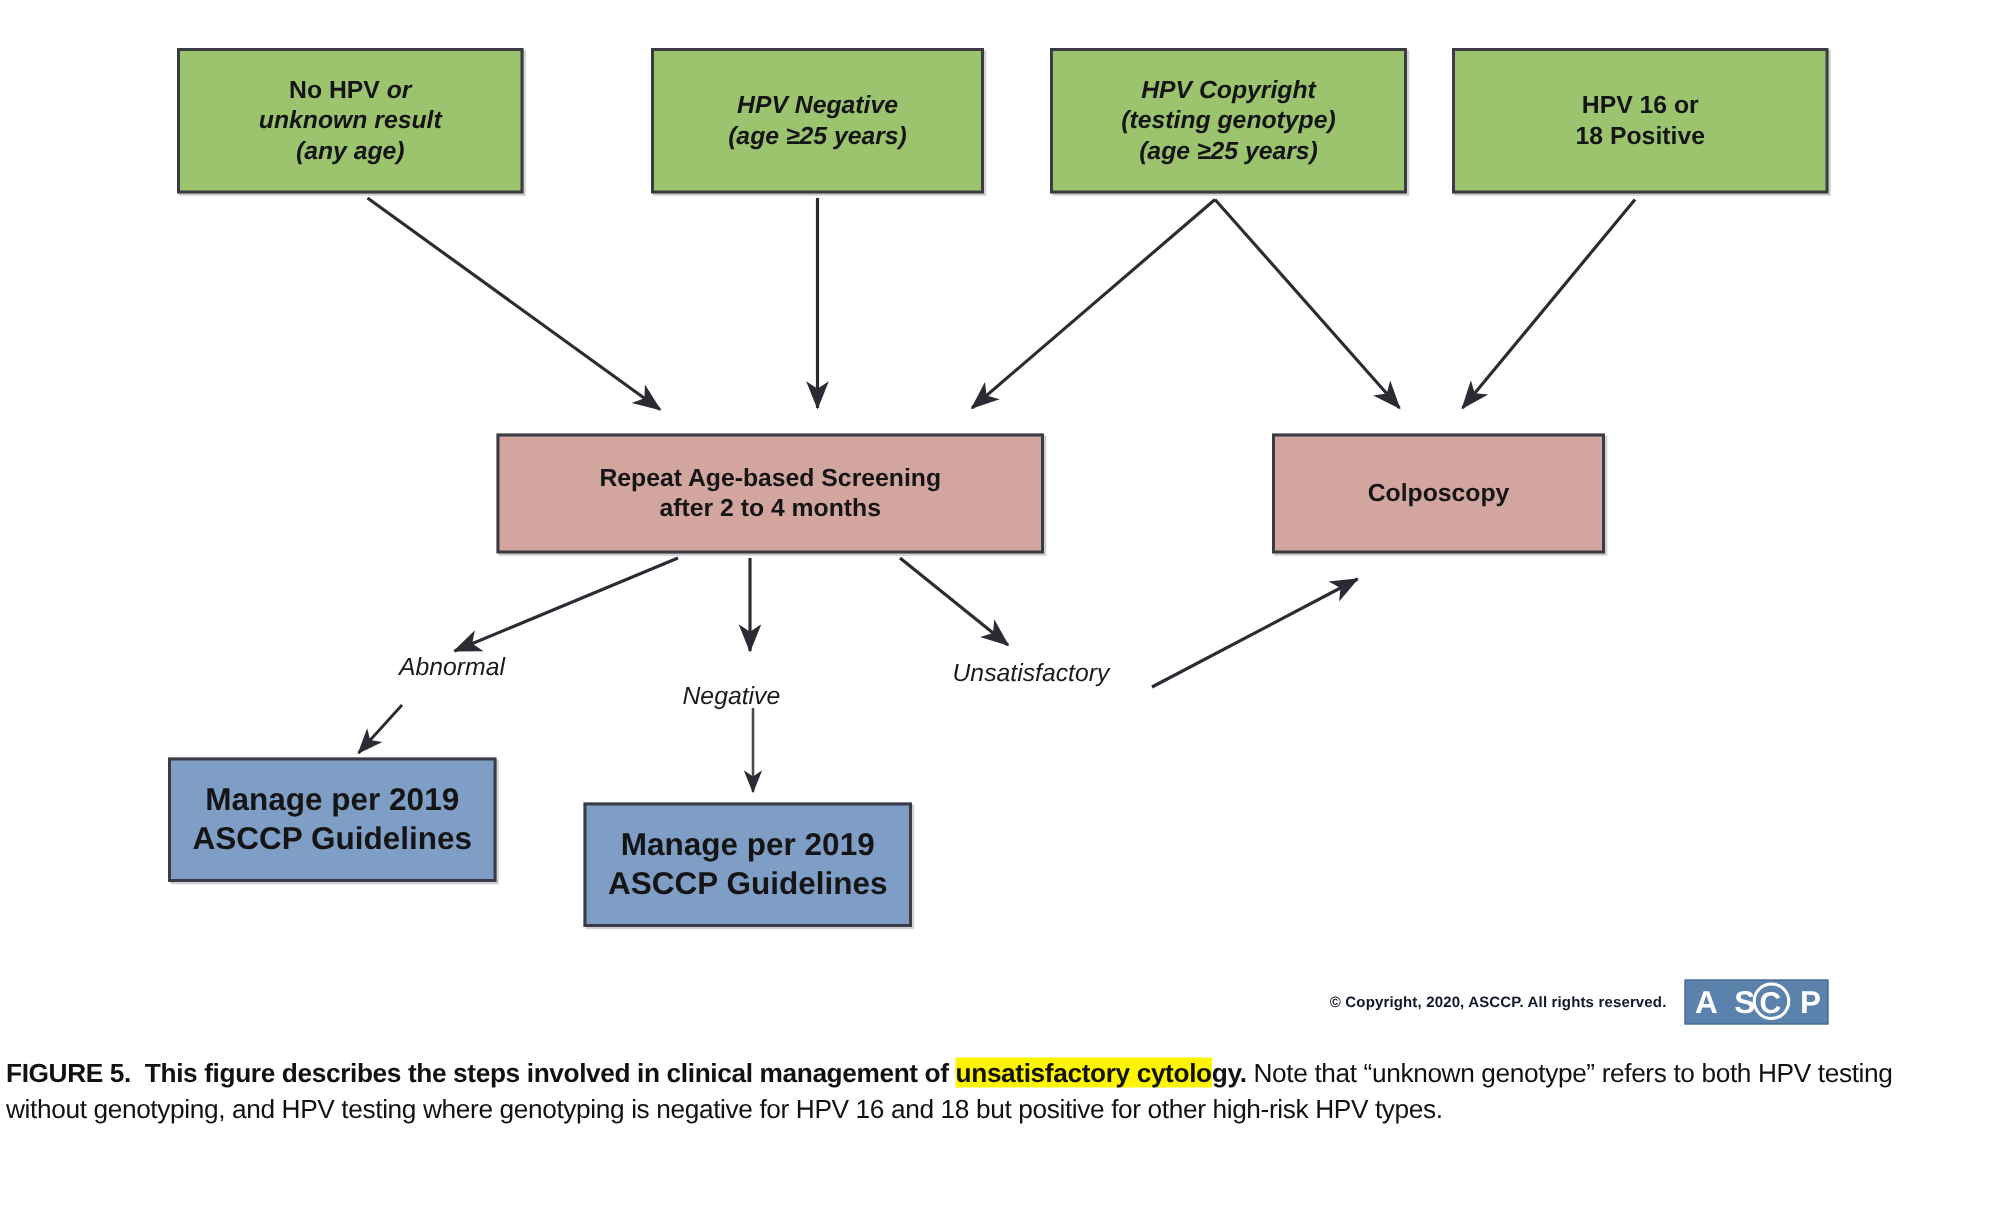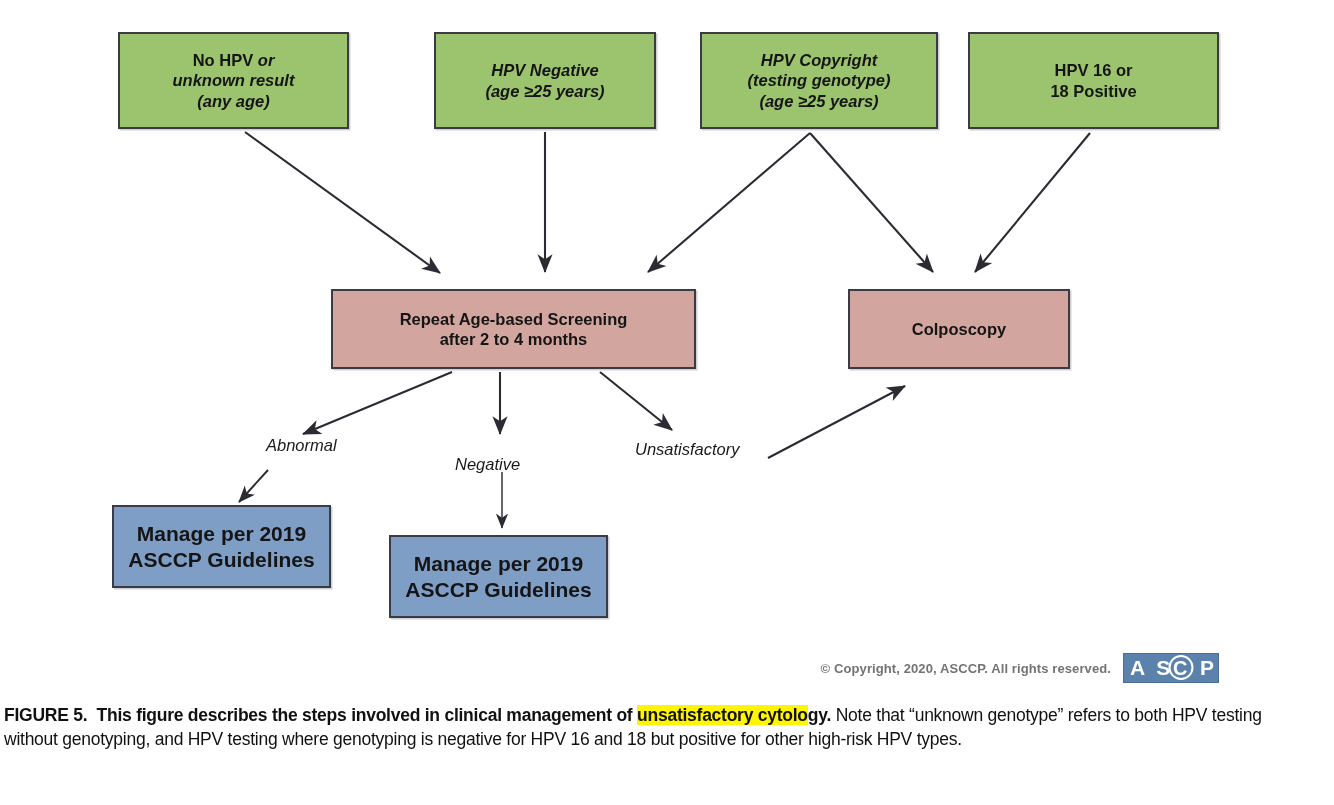--- a/index.html
+++ b/index.html
@@ -84,22 +84,22 @@
     left: 0;
     top: 648px;
     width: 1334px;
     height: 40px;
     display: flex;
     align-items: center;
     justify-content: flex-end;
     padding-right: 115px;
   }
   #copyright-text {
-    font-size: 13px;
-    color: #737373;
+    font-size: 10px;
+    color: #0f172a;
     font-weight: bold;
     letter-spacing: 0.1px;
     margin-right: 12px;
   }
   #asccp-logo {
     width: 96px;
     height: 30px;
     background: #5b82ad;
     border: 1.5px solid #4a6e96;
     position: relative;

